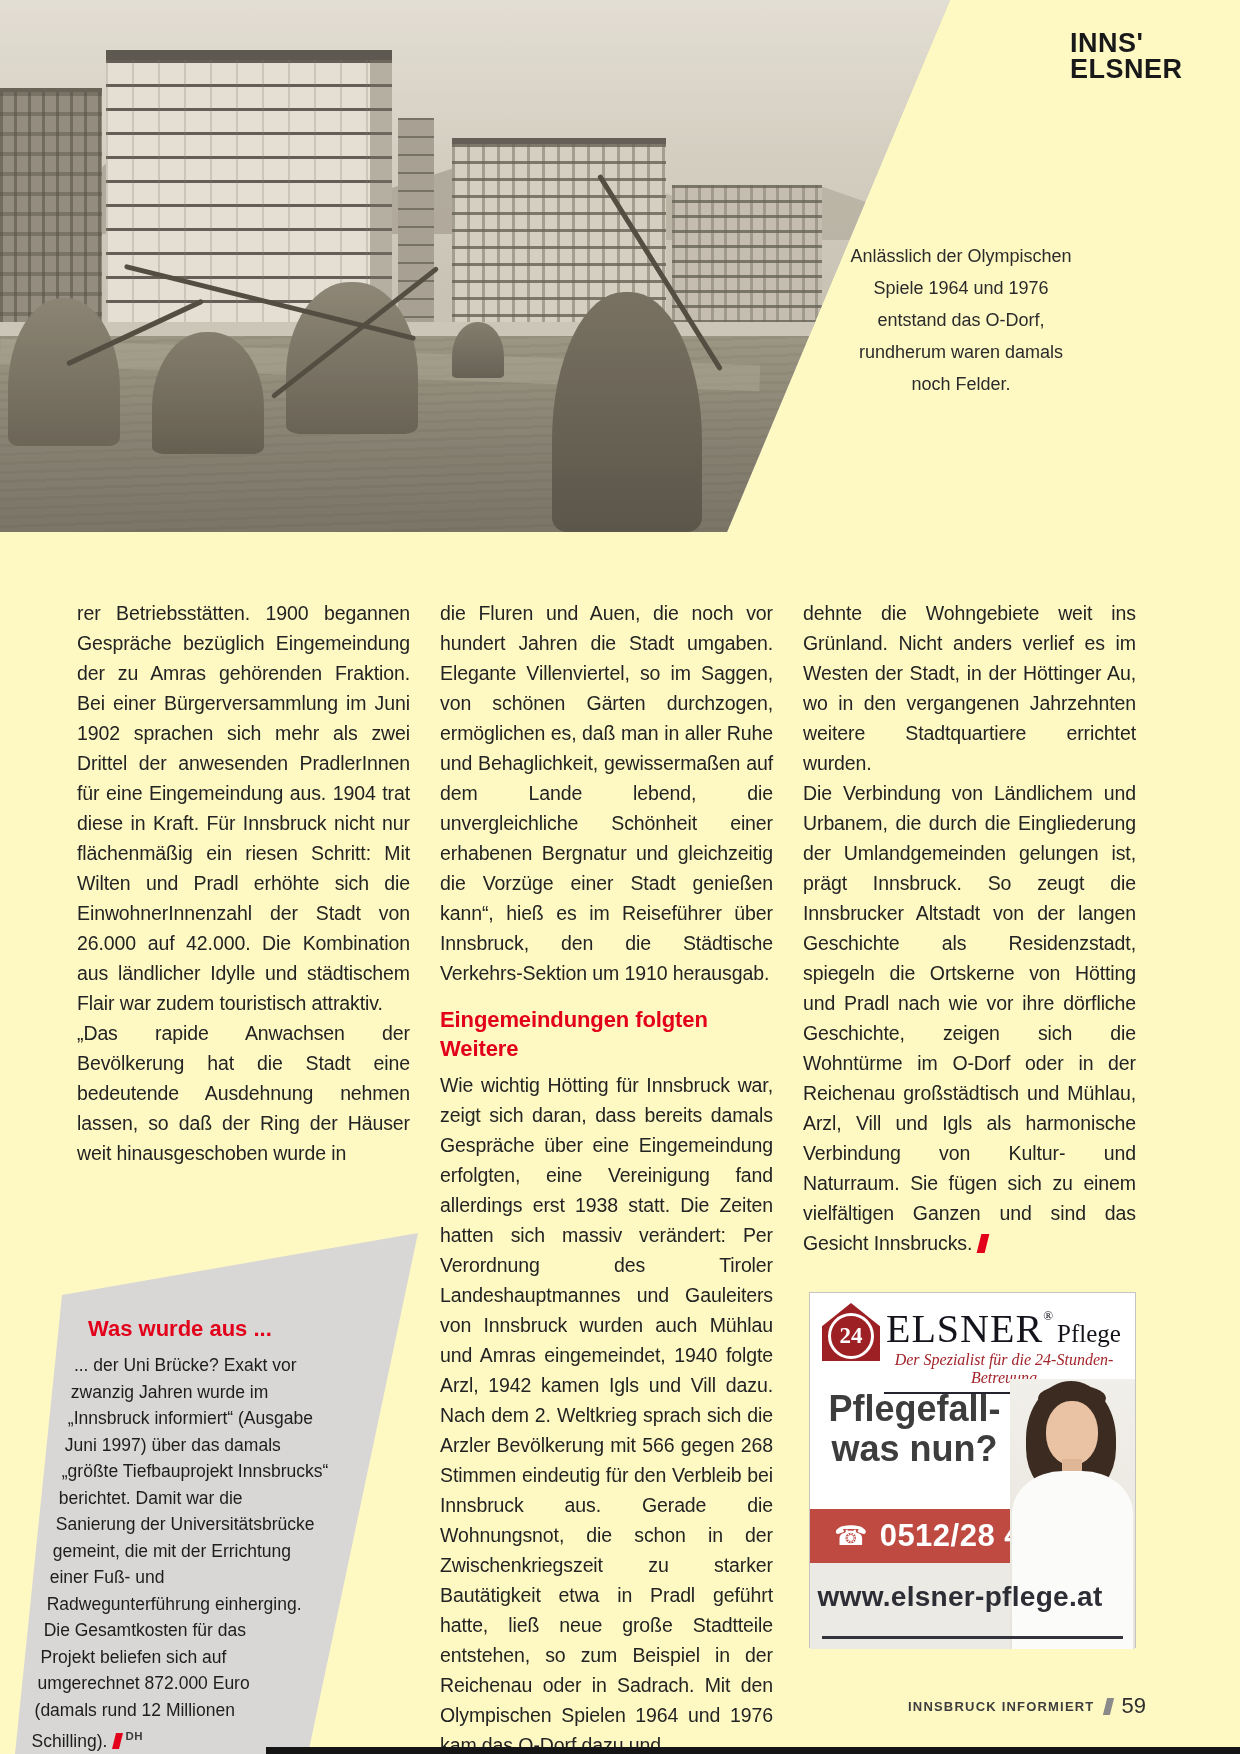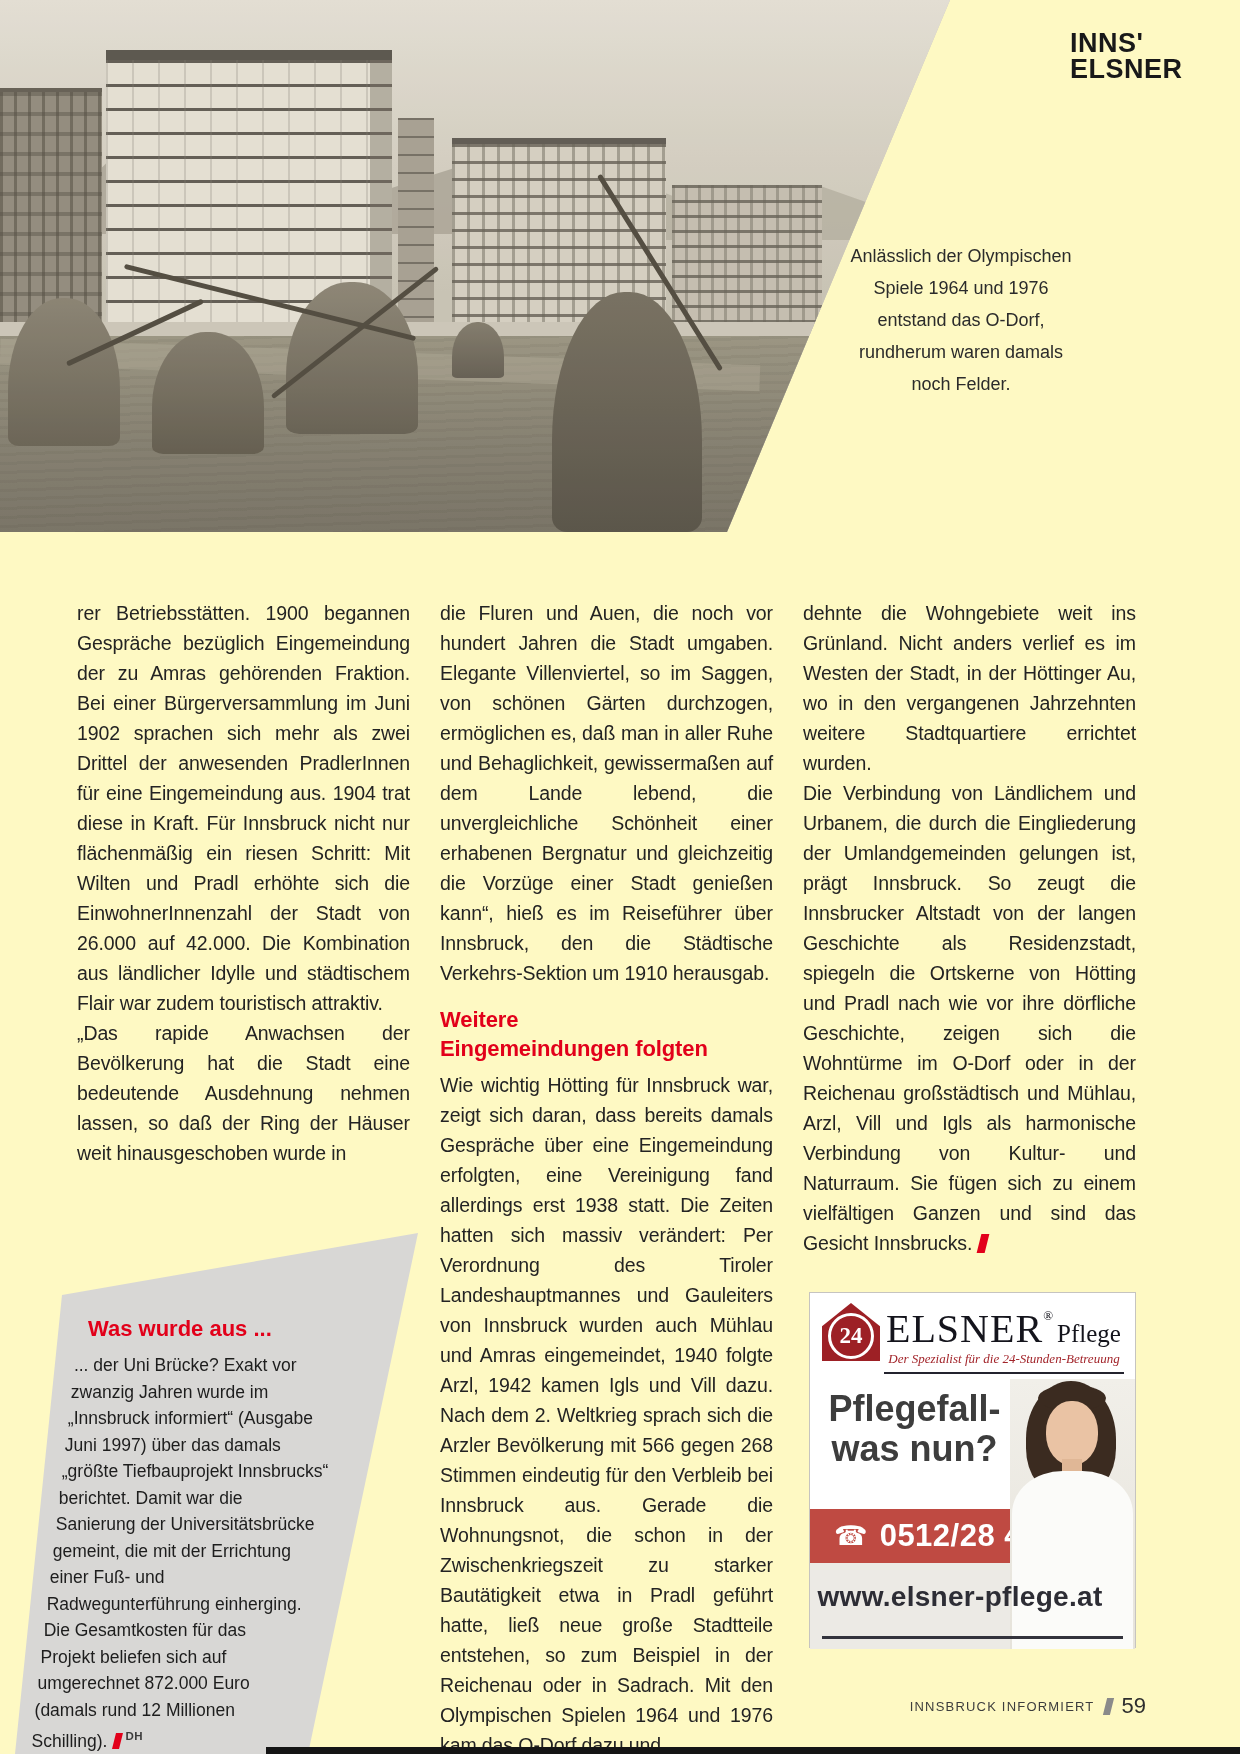--- a/index.html
+++ b/index.html
@@ -88,21 +88,21 @@
               clip-path:polygon(50% 0, 100% 40%, 100% 100%, 0 100%, 0 40%); }
   .ad-house-circle { position:absolute; left:6px; top:10px; width:46px; height:46px; border:3px solid #fff;
                      border-radius:50%; color:#fff; font-family:"Liberation Serif", serif; font-weight:bold;
                      font-size:23px; display:flex; align-items:center; justify-content:center; }
   .ad-brand-row { position:absolute; left:76px; top:12px; width:244px; white-space:nowrap;
                   font-family:"Liberation Serif", serif; color:#14141c; }
   .ad-brand { font-size:40px; letter-spacing:1px; }
   .ad-reg { font-size:13px; vertical-align:22px; }
   .ad-brand-suffix { font-size:25px; margin-left:4px; }
   .ad-tagline { position:absolute; left:74px; top:58px; width:240px; text-align:center;
-                font-family:"Liberation Serif", serif; font-style:italic; font-size:13px; color:#a2242a;
+                font-family:"Liberation Serif", serif; font-style:italic; font-size:16px; color:#a2242a;
                 border-bottom:2px solid #23232e; padding-bottom:5px; }
   .ad-headline { position:absolute; left:0; top:96px; width:209px; text-align:center;
                  font-size:36px; font-weight:bold; color:#3d3d3d; line-height:40px; z-index:3; }
   .ad-band { position:absolute; left:0; top:216px; width:100%; height:54px; background:#bf4a42;
              display:flex; align-items:center; padding-left:24px; z-index:1; }
   .ad-phone-icon { color:#fff; font-size:27px; margin-right:12px; }
   .ad-phone { color:#fff; font-size:31px; font-weight:bold; letter-spacing:.5px; z-index:3; }
   .ad-bottom { position:absolute; left:0; top:270px; width:100%; height:86px; background:#eceae5; z-index:1; }
   .ad-web { position:absolute; left:0; top:288px; width:300px; text-align:center; font-size:28px;
             font-weight:bold; color:#2d2d35; letter-spacing:.3px; z-index:4; }
@@ -112,21 +112,21 @@
   .woman * { position:absolute; }
   .w-hair { left:16px; top:2px; width:90px; height:116px; background:#3b2b20; border-radius:50% 50% 42% 42%; }
   .w-face { left:36px; top:22px; width:52px; height:64px; background:#eac3a4; border-radius:48%; }
   .w-fringe { left:28px; top:6px; width:68px; height:26px; background:#3b2b20; border-radius:50%; }
   .w-neck { left:52px; top:80px; width:20px; height:16px; background:#e0b796; }
   .w-coat { left:2px; top:92px; width:121px; height:178px; background:#fbfbf9;
             border-radius:42% 42% 0 0 / 24% 24% 0 0; }
 
   
   .footer { position:absolute; top:1693px; right:94px; display:flex; align-items:center; gap:10px; }
-  .footer-pub { font-size:13px; letter-spacing:1.2px; color:#3d3d3d; font-weight:normal;margin-left:13px; }
+  .footer-pub { font-size:13px; letter-spacing:1.2px; color:#3d3d3d; font-weight:bold;margin-left:13px; }
   .footer-slash { display:inline-block; width:7px; height:17px; background:#8a8a8a; transform:skewX(-14deg); }
   .footer-page { font-size:22px; color:#2e2e2e; }
 
   .bottom-bar { position:absolute; left:266px; right:0; bottom:0; height:7px; background:#151515; }
 </style>
 </head>
 <body>
 
 <div class="page">
 
@@ -164,22 +164,22 @@
   <div class="caption">Anlässlich der Olympischen Spiele 1964 und 1976 entstand das O-Dorf, rundherum waren damals noch Felder.</div>
 
   <div class="columns">
     <div class="col">
       <p>rer Betriebsstätten. 1900 begannen Gespräche bezüglich Eingemeindung der zu Amras gehörenden Fraktion. Bei einer Bürgerversammlung im Juni 1902 sprachen sich mehr als zwei Drittel der anwesenden PradlerInnen für eine Eingemeindung aus. 1904 trat diese in Kraft. Für Innsbruck nicht nur flächenmäßig ein riesen Schritt: Mit Wilten und Pradl erhöhte sich die EinwohnerInnenzahl der Stadt von 26.000 auf 42.000. Die Kombination aus ländlicher Idylle und städtischem Flair war zudem touristisch attraktiv.</p>
       <p>„Das rapide Anwachsen der Bevölkerung hat die Stadt eine bedeutende Ausdehnung nehmen lassen, so daß der Ring der Häuser weit hinausgeschoben wurde in</p>
     </div>
     <div class="col">
       <p>die Fluren und Auen, die noch vor hundert Jahren die Stadt umgaben. Elegante Villenviertel, so im Saggen, von schönen Gärten durchzogen, ermöglichen es, daß man in aller Ruhe und Behaglichkeit, gewissermaßen auf dem Lande lebend, die unvergleichliche Schönheit einer erhabenen Bergnatur und gleichzeitig die Vorzüge einer Stadt genießen kann“, hieß es im Reiseführer über Innsbruck, den die Städtische Verkehrs-Sektion um 1910 herausgab.</p>
       <div class="subhead">
+        <span>Eingemeindungen folgten</span>
         <span>Weitere</span>
-        <span>Eingemeindungen folgten</span>
       </div>
       <p>Wie wichtig Hötting für Innsbruck war, zeigt sich daran, dass bereits damals Gespräche über eine Eingemeindung erfolgten, eine Vereinigung fand allerdings erst 1938 statt. Die Zeiten hatten sich massiv verändert: Per Verordnung des Tiroler Landeshauptmannes und Gauleiters von Innsbruck wurden auch Mühlau und Amras eingemeindet, 1940 folgte Arzl, 1942 kamen Igls und Vill dazu. Nach dem 2. Weltkrieg sprach sich die Arzler Bevölkerung mit 566 gegen 268 Stimmen eindeutig für den Verbleib bei Innsbruck aus. Gerade die Wohnungsnot, die schon in der Zwischenkriegszeit zu starker Bautätigkeit etwa in Pradl geführt hatte, ließ neue große Stadtteile entstehen, so zum Beispiel in der Reichenau oder in Sadrach. Mit den Olympischen Spielen 1964 und 1976 kam das O-Dorf dazu und</p>
     </div>
     <div class="col">
       <p>dehnte die Wohngebiete weit ins Grünland. Nicht anders verlief es im Westen der Stadt, in der Höttinger Au, wo in den vergangenen Jahrzehnten weitere Stadtquartiere errichtet wurden.</p>
       <p><span>Die Verbindung von Ländlichem und Urbanem, die durch die Eingliederung der Umlandgemeinden gelungen ist, prägt Innsbruck. So zeugt die Innsbrucker Altstadt von der langen Geschichte als Residenzstadt, spiegeln die Ortskerne von Hötting und Pradl nach wie vor ihre dörfliche Geschichte, zeigen sich die Wohntürme im O-Dorf oder in der Reichenau großstädtisch und Mühlau, Arzl, Vill und Igls als harmonische Verbindung von Kultur- und Naturraum. Sie fügen sich zu einem vielfältigen Ganzen und sind das Gesicht Innsbrucks.</span><span class="end-slash"></span></p>
     </div>
   </div>
 
   <div class="infobox">

